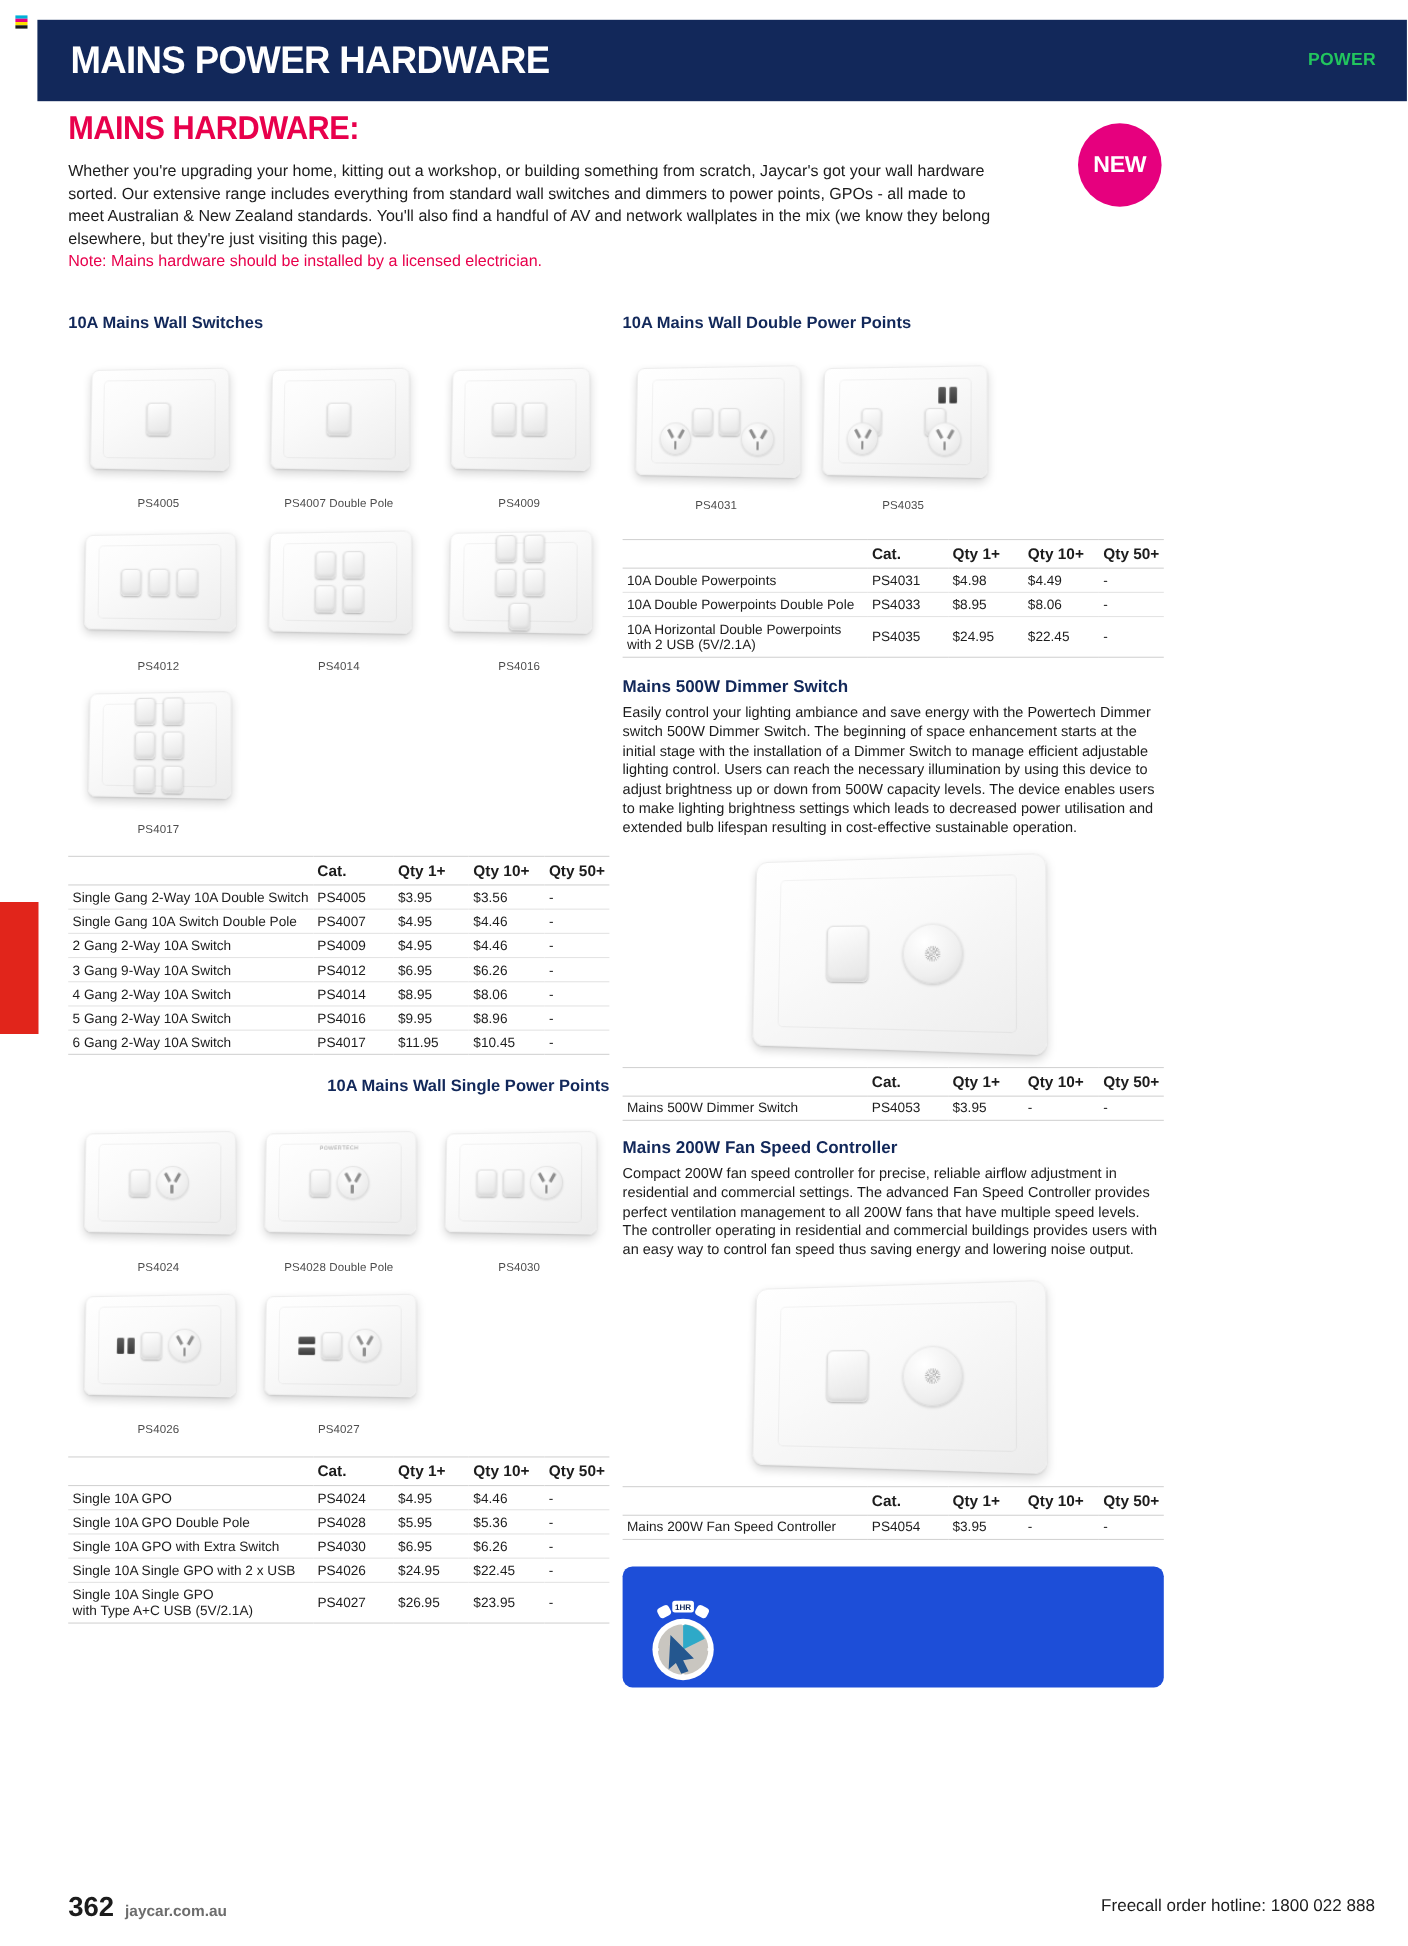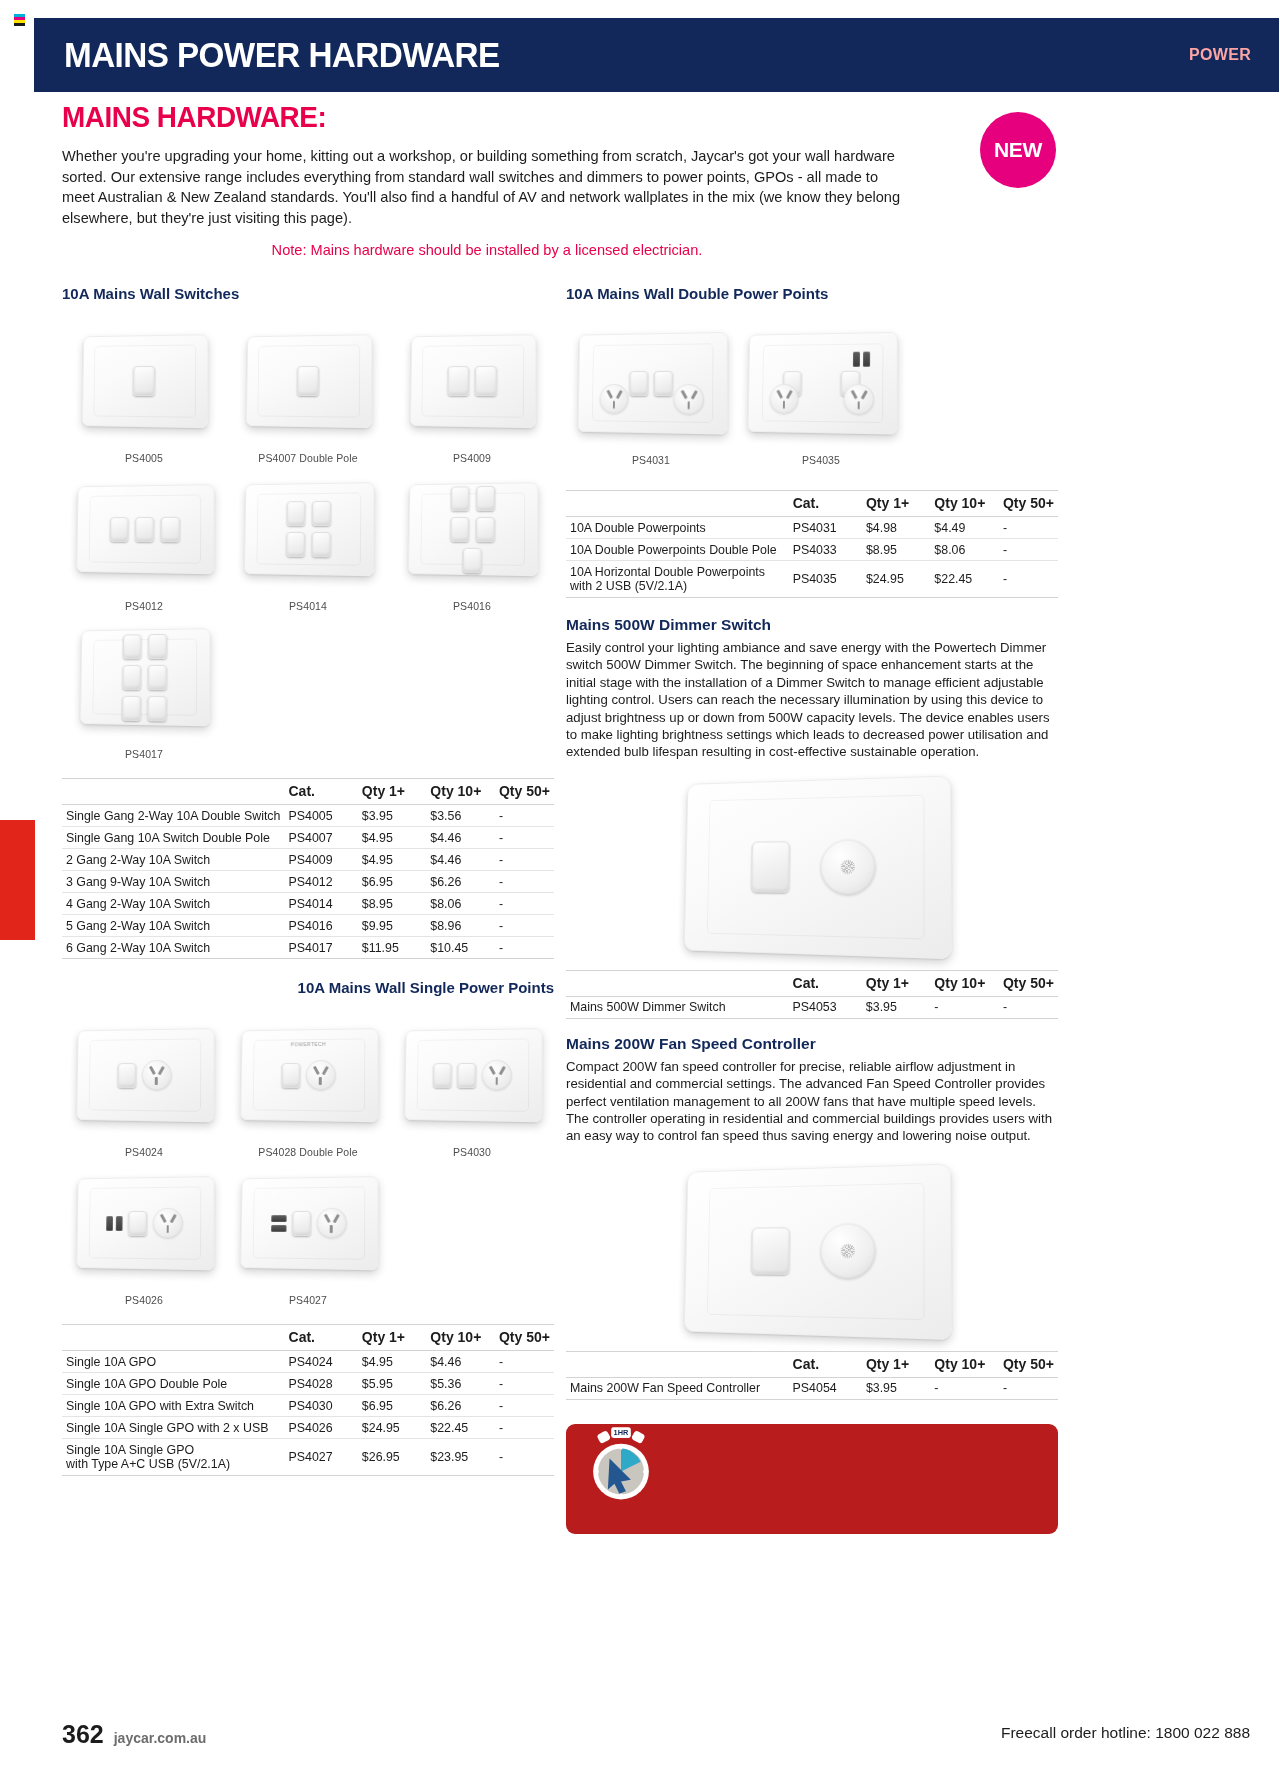--- a/index.html
+++ b/index.html
@@ -25,21 +25,21 @@
   .header-title {
     color: #ffffff;
     font-size: 35px;
     font-weight: 800;
     letter-spacing: -0.6px;
     font-stretch: condensed;
     transform: scaleX(0.95);
     transform-origin: left center;
   }
   .header-section {
-    color: #fca5a5;
+    color: #22c55e;
     font-size: 16px;
     font-weight: 800;
     letter-spacing: 0.3px;
   }
   .corner-marks {
     position: absolute;
     left: 14px; top: 14px;
     width: 12px; height: 14px;
   }
   .corner-marks i {
@@ -73,25 +73,23 @@
     transform: scaleX(0.93);
     transform-origin: left center;
     margin-bottom: 12px;
   }
   .intro-body {
     font-size: 14.6px;
     line-height: 20.5px;
     color: #1c1c1c;
   }
   .intro-note {
-    margin-top: 12px;
     font-size: 14.6px;
     color: #e8004c;
     line-height: 20px;
-    text-align: center;
   }
   .new-badge {
     position: absolute;
     left: 980px; top: 112px;
     width: 76px; height: 76px;
     border-radius: 50%;
     background: #e6007e;
     color: #ffffff;
     font-size: 21px;
     font-weight: 800;
@@ -286,24 +284,24 @@
     font-size: 13.2px;
     line-height: 17.4px;
     color: #1c1c1c;
   }
 
   
   .cc-banner {
     position: absolute;
     left: 566px; top: 1424px;
     width: 492px; height: 110px;
-    background: #b91c1c;
+    background: #1d4ed8;
     border-radius: 9px;
     display: flex;
-    align-items: flex-start;
+    align-items: flex-end;
     padding-left: 14px;
   }
   .cc-clock {
     width: 82px; height: 82px;
     flex: 0 0 82px;
     position: relative;
   }
   .cc-text {
     flex: 1;
     text-align: center;

